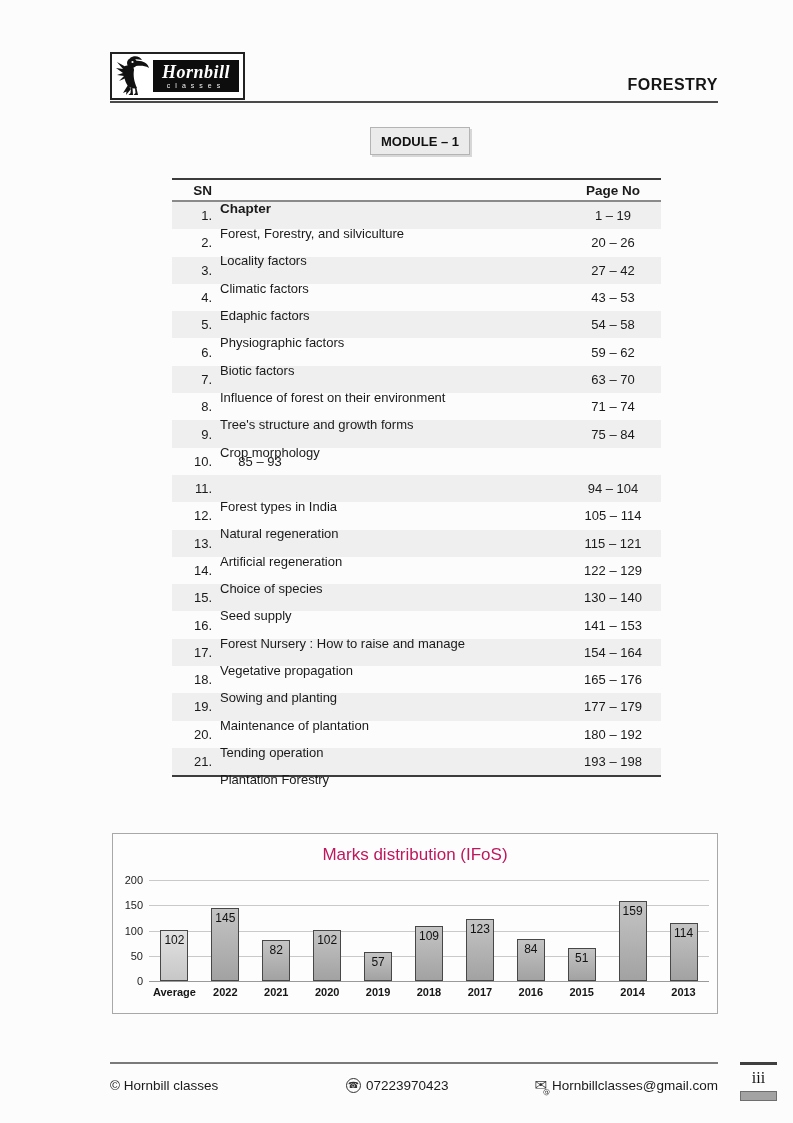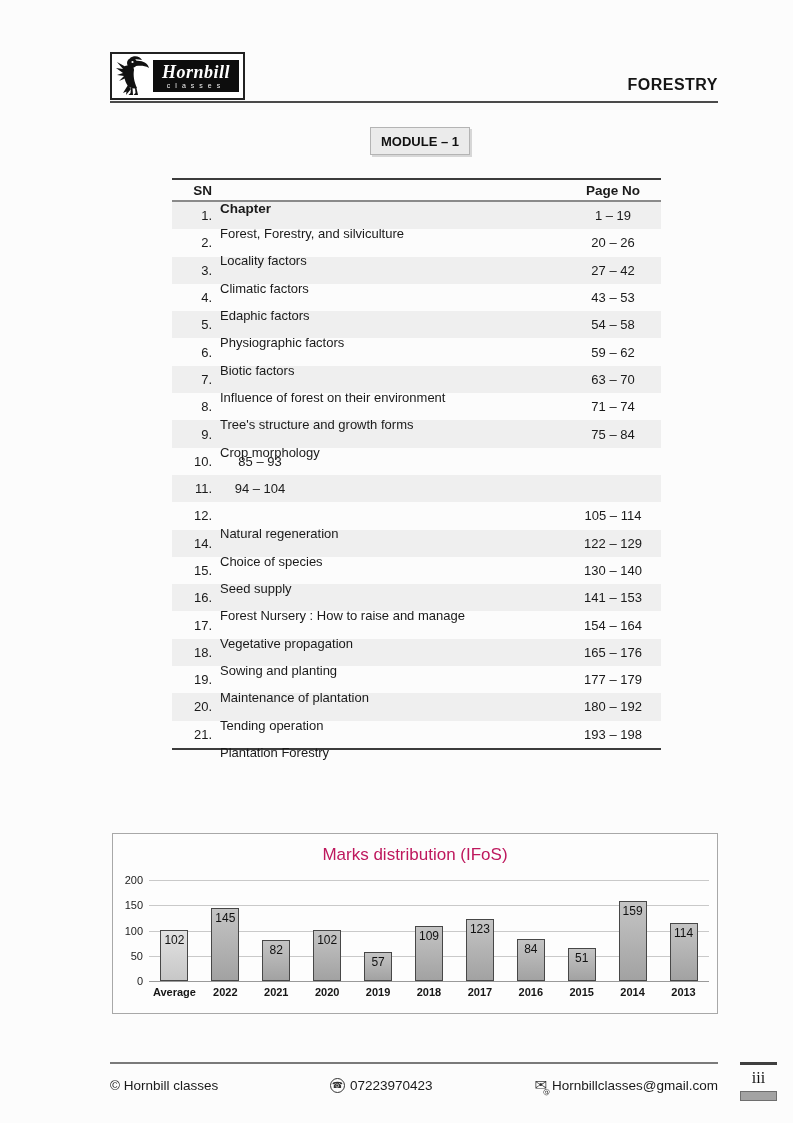--- a/index.html
+++ b/index.html
@@ -69,21 +69,21 @@
   }
   .bar-label { width:100%; text-align:center; font-size:12px; color:#111; padding-top:2px; }
   .x-labels {
     position:absolute; left:36px; top:152px; width:560px; height:18px;
     display:flex; font-weight:bold; font-size:11px; color:#161616;
   }
   .x-labels span { flex:1 1 0; text-align:center; }
 
   
   .footer-rule { position:absolute; left:110px; top:1062px; width:608px; height:2px; background:#7a7a7a; }
-  .footer { position:absolute; left:110px; top:1078px; width:608px; display:flex; align-items:center; font-size:13.5px; }
+  .footer { position:absolute; left:110px; top:1078px; width:608px; display:flex; align-items:center; font-size:13.5px;gap:16px; }
   .footer .f-left { flex:0 0 220px; }
   .footer .f-mid { flex:1 1 auto; display:flex; align-items:center; gap:5px; }
   .footer .f-right { flex:0 0 auto; display:flex; align-items:center; gap:5px; }
   .icon-circle-phone {
     display:inline-flex; align-items:center; justify-content:center;
     width:15px; height:15px; border:1.2px solid #333; border-radius:50%;
     font-family:"DejaVu Sans", sans-serif; font-size:9px; color:#333; line-height:1;
   }
   .icon-envelope { position:relative; font-family:"DejaVu Sans", sans-serif; font-size:15px; color:#333; line-height:1; }
   .icon-envelope .at { position:absolute; right:-3px; bottom:-3px; font-size:7px; color:#333; }
@@ -183,29 +183,35 @@
       <div class="col-page">75 – 84</div>
     </div>
 
     <div class="toc-row">
       <div class="col-sn">10.</div>
       <div class="col-page">85 – 93</div>
     </div>
 
     <div class="toc-row">
       <div class="col-sn">11.</div>
+      <div class="col-chapter">Forest types in India</div>
       <div class="col-page">94 – 104</div>
     </div>
 
     <div class="toc-row">
       <div class="col-sn">12.</div>
       <div class="col-chapter">Natural regeneration</div>
       <div class="col-page">105 – 114</div>
     </div>
 
+    <div class="toc-row">
+      <div class="col-sn">13.</div>
+      <div class="col-chapter">Artificial regeneration</div>
+      <div class="col-page">115 – 121</div>
+    </div>
 
     <div class="toc-row">
       <div class="col-sn">14.</div>
       <div class="col-chapter">Choice of species</div>
       <div class="col-page">122 – 129</div>
     </div>
 
     <div class="toc-row">
       <div class="col-sn">15.</div>
       <div class="col-chapter">Seed supply</div>

